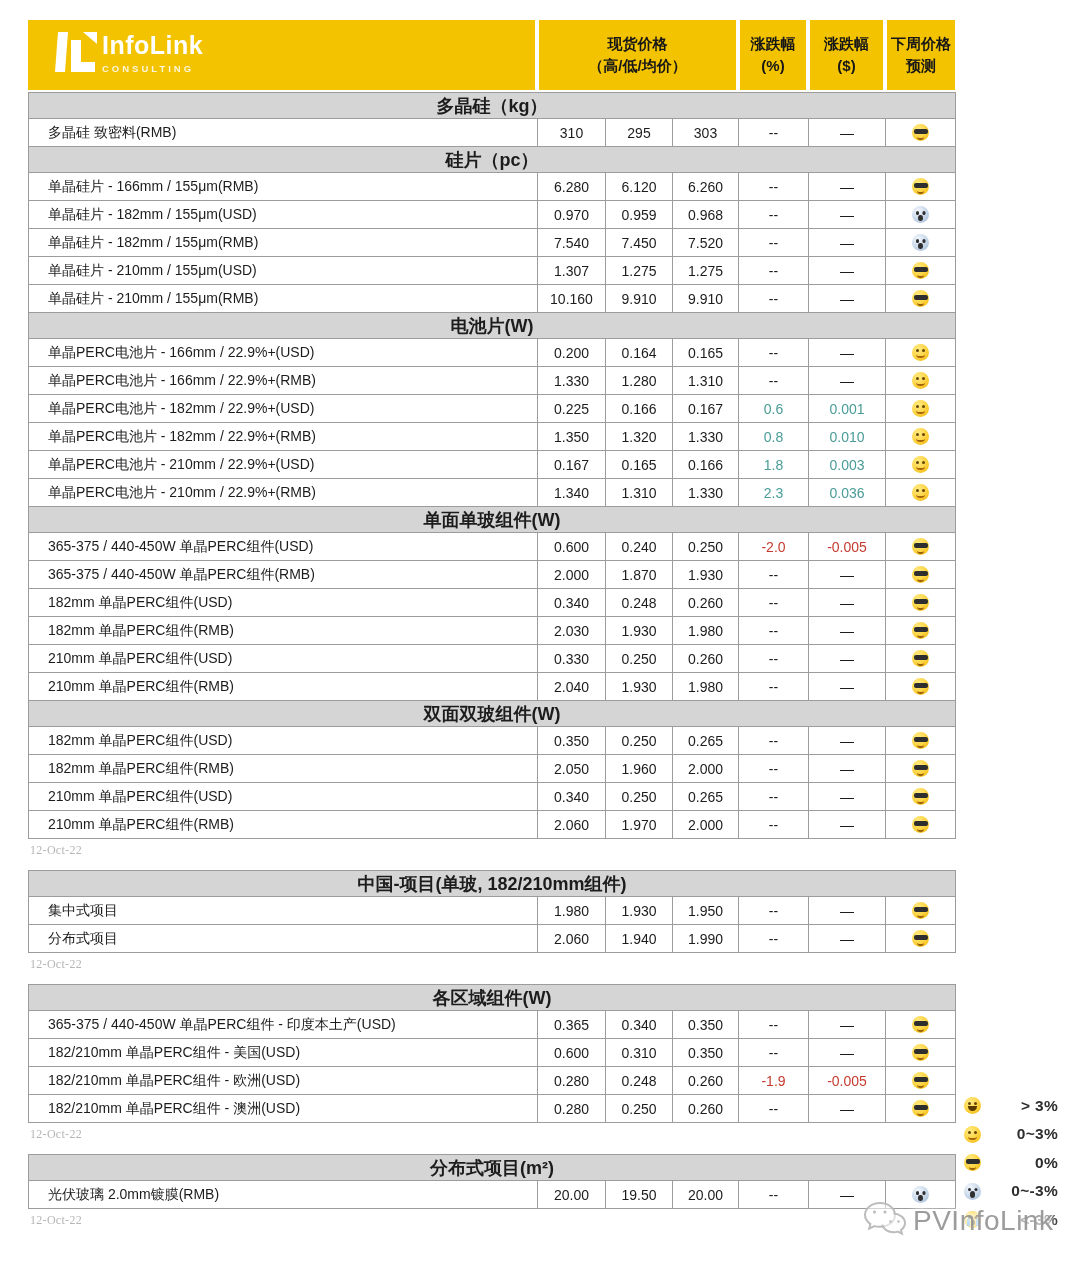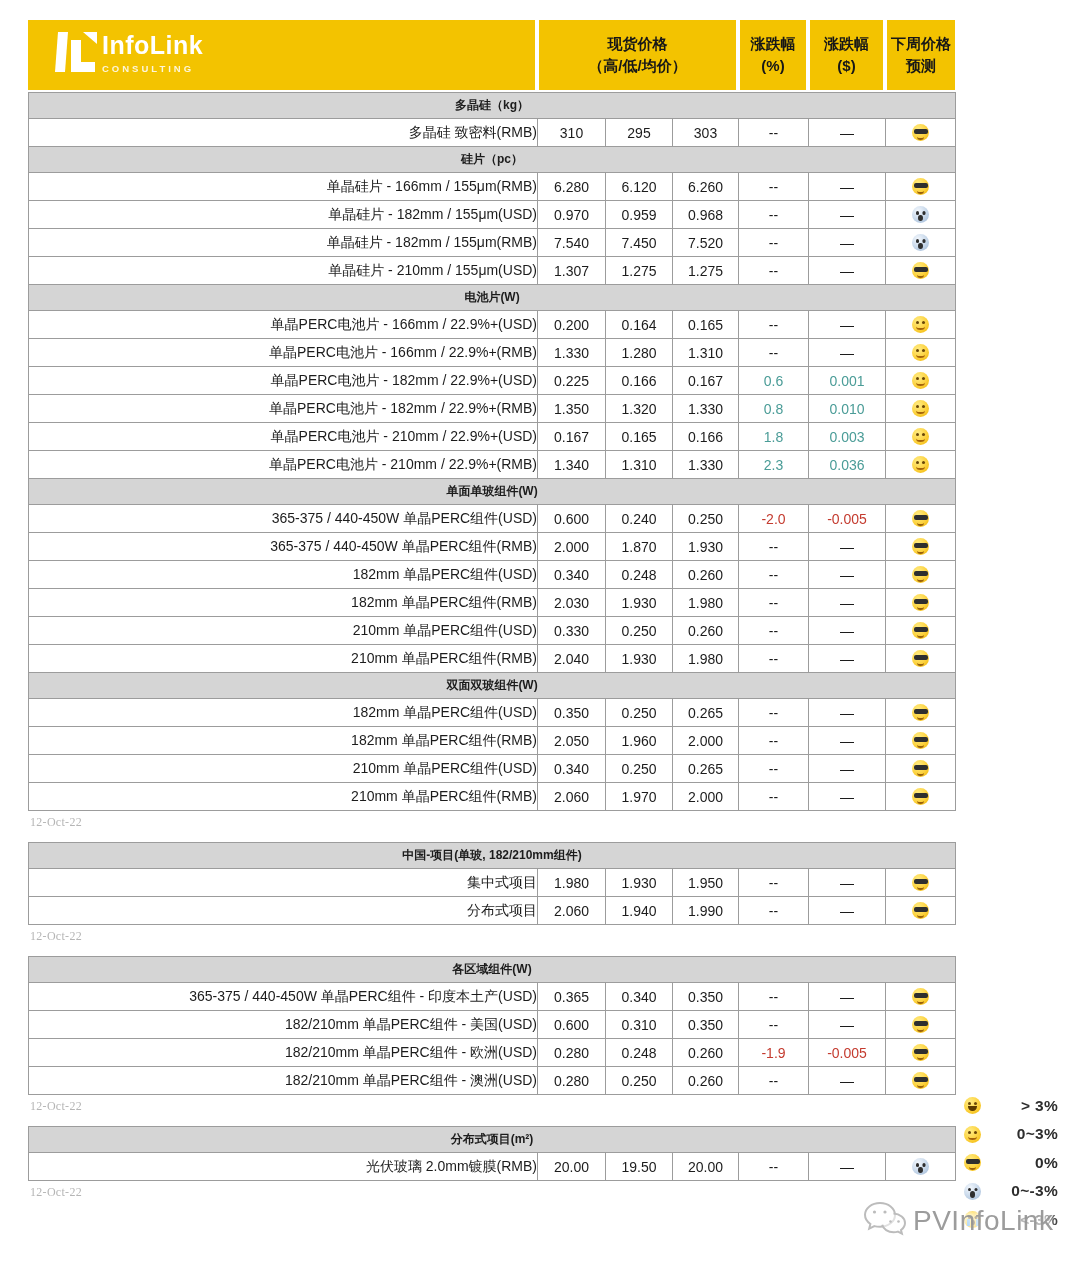--- a/index.html
+++ b/index.html
@@ -13,22 +13,22 @@
          font-weight:700;font-size:15px;color:#171717;line-height:1.5;text-align:center;}
   .logo-cell{flex-direction:row;justify-content:flex-start;padding-left:24px;box-sizing:border-box;}
   .brand-text{margin-left:4px;text-align:left;}
   .brand-name{color:#fff;font-size:25px;font-weight:700;letter-spacing:.5px;line-height:1;}
   .brand-sub{color:rgba(255,255,255,.85);font-size:9.5px;letter-spacing:3px;margin-top:4px;font-weight:700;}
 
   
   table.ptable{border-collapse:collapse;width:927px;table-layout:fixed;border:1px solid #7d7d7d;}
   .ptable td{border:1px solid #9c9c9c;height:27px;font-size:14px;color:#1c1c1c;text-align:center;
              padding:0;overflow:hidden;white-space:nowrap;}
-  .ptable td.lbl{text-align:right;padding-left:13px;}
-  .ptable tr.band td{background:var(--section-gray,#D5D5D5);font-weight:700;font-size:12px;height:25px;}
+  .ptable td.lbl{text-align:left;padding-left:19px;}
+  .ptable tr.band td{background:var(--section-gray,#D5D5D5);font-weight:700;font-size:18px;height:25px;}
   .ptable td.pos{color:var(--positive,#4A9C97);}
   .ptable td.neg{color:var(--negative,#C43B2F);}
   .date{font-size:12px;color:var(--date-gray,#B5B5B5);margin:4px 2px 12px 2px;letter-spacing:.3px;font-family:Liberation Serif, serif;}
 
   
   .emo{display:inline-block;width:17px;height:17px;border-radius:50%;position:relative;vertical-align:middle;}
   .emo-up3,.emo-up03,.emo-flat,.emo-down3{background:radial-gradient(circle at 36% 30%,#ffe879 8%,#fcd13d 55%,#efb300 100%);}
   
   .emo-flat::before{content:"";position:absolute;left:1.5px;top:5px;width:14px;height:4.5px;background:#2e2e2e;border-radius:2px;}
   .emo-flat::after{content:"";position:absolute;left:5px;top:10px;width:7px;height:3.5px;border-bottom:2px solid #99610a;border-radius:0 0 7px 7px;}
@@ -149,20 +149,29 @@
               <td class="num">7.520</td>
               <td class="num ">--</td>
               <td class="num ">—</td>
               <td class="num"><span class="emo emo-down03"></span></td>
             </tr>
             <tr>
               <td class="lbl">单晶硅片 - 210mm / 155μm(USD)</td>
               <td class="num">1.307</td>
               <td class="num">1.275</td>
               <td class="num">1.275</td>
+              <td class="num ">--</td>
+              <td class="num ">—</td>
+              <td class="num"><span class="emo emo-flat"></span></td>
+            </tr>
+            <tr>
+              <td class="lbl">单晶硅片 - 210mm / 155μm(RMB)</td>
+              <td class="num">10.160</td>
+              <td class="num">9.910</td>
+              <td class="num">9.910</td>
               <td class="num ">--</td>
               <td class="num ">—</td>
               <td class="num"><span class="emo emo-flat"></span></td>
             </tr>
             <tr class="band">
               <td colspan="7">电池片(W)</td>
             </tr>
             <tr>
               <td class="lbl">单晶PERC电池片 - 166mm / 22.9%+(USD)</td>
               <td class="num">0.200</td>

